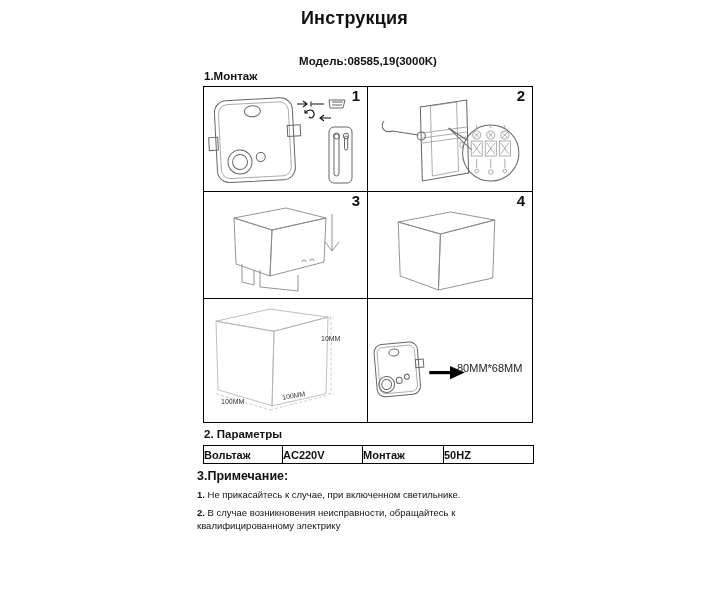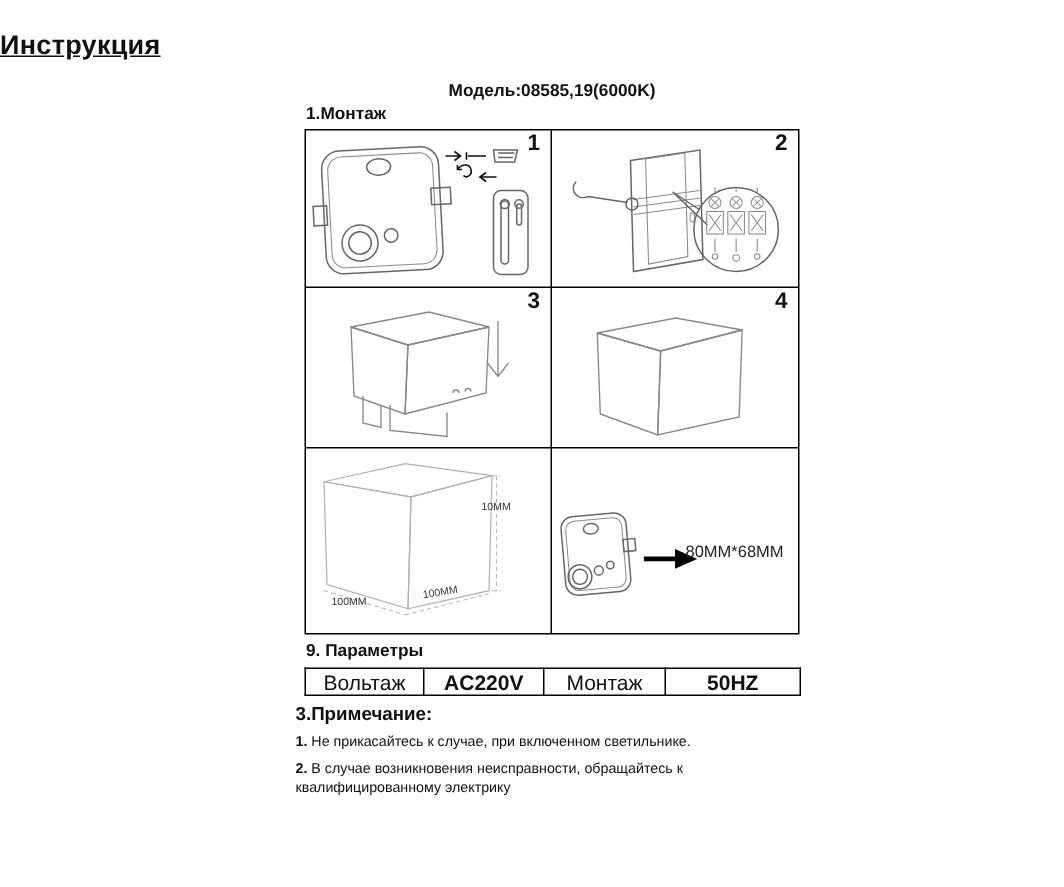--- a/index.html
+++ b/index.html
@@ -1,57 +1,57 @@
 <!DOCTYPE html>
 <html><head>
 <meta charset="utf-8">
 <style>
   html,body{margin:0;padding:0;background:#fff;}
   .page{position:relative;width:709px;height:591px;background:#fff;color:#111;
         font-family:"Liberation Sans","DejaVu Sans",sans-serif;overflow:hidden;}
-  .title{position:absolute;top:20px;left:0;width:100%;
-         font-size:18px;font-weight:bold;letter-spacing:.2px;text-decoration:underline;}
+  .title{position:absolute;top:8px;left:0;width:100%;text-align:center;
+         font-size:18px;font-weight:bold;letter-spacing:.2px;}
   .model{position:absolute;top:55px;left:203px;width:330px;text-align:center;
          font-size:11.5px;font-weight:bold;}
   .montage-heading{position:absolute;top:70px;left:204px;font-size:11.5px;font-weight:bold;}
   .grid{position:absolute;left:203px;top:86px;width:330px;height:337px;
         border:1.5px solid #000;box-sizing:border-box;display:grid;
         grid-template-columns:1fr 1fr;grid-template-rows:105px 107px 1fr;}
   .cell{position:relative;box-sizing:border-box;overflow:hidden;}
   .cell.bline{border-bottom:1.4px solid #000;}
   .cell.rline{border-right:1.4px solid #000;}
   .cell svg{position:absolute;left:0;top:0;width:100%;height:100%;}
   .step-num{position:absolute;top:0px;right:7px;font-size:15px;font-weight:bold;}
   .dim-label{position:absolute;font-size:7px;color:#333;white-space:nowrap;}
   .plate-size{position:absolute;left:89px;top:63px;font-size:11px;color:#222;white-space:nowrap;}
   .params-heading{position:absolute;top:428px;left:204px;font-size:11.5px;font-weight:bold;}
   table.params{position:absolute;top:445px;left:203px;width:330px;border-collapse:collapse;
                table-layout:fixed;}
-  table.params td{border:1.3px solid #000;text-align:center;vertical-align:middle;
-                  font-size:14px;padding:0;}
+  table.params td{border:1.3px solid #000;vertical-align:middle;
+                  font-size:11px;padding:0;font-weight:bold;}
   td.val{font-weight:bold;font-size:11.5px;white-space:pre;margin-top:36px;}
   td.power-label{font-size:12px;}
   .notes{position:absolute;left:197px;top:469px;width:345px;}
   .notes-heading{font-size:12.5px;font-weight:bold;margin:0 0 5px 0;}
   .note{font-size:9.5px;line-height:13px;margin:0 0 5px 0;}
   .note-num{font-weight:bold;}
   .ln{stroke:#666;fill:none;stroke-width:1;}
   .lt{stroke:#8a8a8a;fill:none;stroke-width:.7;}
   .cube{stroke:#888;fill:none;stroke-width:.9;}
   .cube-light{stroke:#b0b0b0;fill:none;stroke-width:.8;}
   .dash{stroke:#b8b8b8;fill:none;stroke-width:.7;stroke-dasharray:3 2;}
   .dark{stroke:#111;fill:none;stroke-width:1.1;}
 </style>
 </head>
 <body>
 
 <div class="page">
 
   <div class="title">Инструкция</div>
-  <div class="model">Модель:08585,19(6000K)</div>
+  <div class="model">Модель:08585,19(3000K)</div>
   <div class="montage-heading">1.Монтаж</div>
 
   <div class="grid">
 
     <div class="cell bline rline">
       <svg viewBox="0 0 163 104" preserveAspectRatio="none">
         <g transform="rotate(-3 55 55)">
           <rect class="ln" x="12" y="12" width="78" height="82" rx="12"></rect>
           <rect class="lt" x="16" y="16" width="70" height="74" rx="9"></rect>
           <ellipse class="ln" cx="50" cy="24" rx="8" ry="5.5"></ellipse>
@@ -165,21 +165,21 @@
           <circle class="ln" cx="39" cy="78" r="2.5"></circle>
           <rect class="ln" x="49" y="62" width="8" height="8"></rect>
         </g>
         <path d="M62,73 h22" stroke="#000" stroke-width="3.2" fill="none"></path>
         <path d="M83,66.5 l15,6.5 -15,6.5 z" fill="#000" stroke="none"></path>
       </svg>
       <div class="plate-size">80MM*68MM</div>
     </div>
   </div>
 
-  <div class="params-heading">9. Параметры</div>
+  <div class="params-heading">2. Параметры</div>
 
   <table class="params">
     <colgroup>
         <col style="width:79px">
         <col style="width:80px">
         <col style="width:81px">
         <col style="width:90px">
       </colgroup>
     <tbody>
         <tr style="height:18px;">

